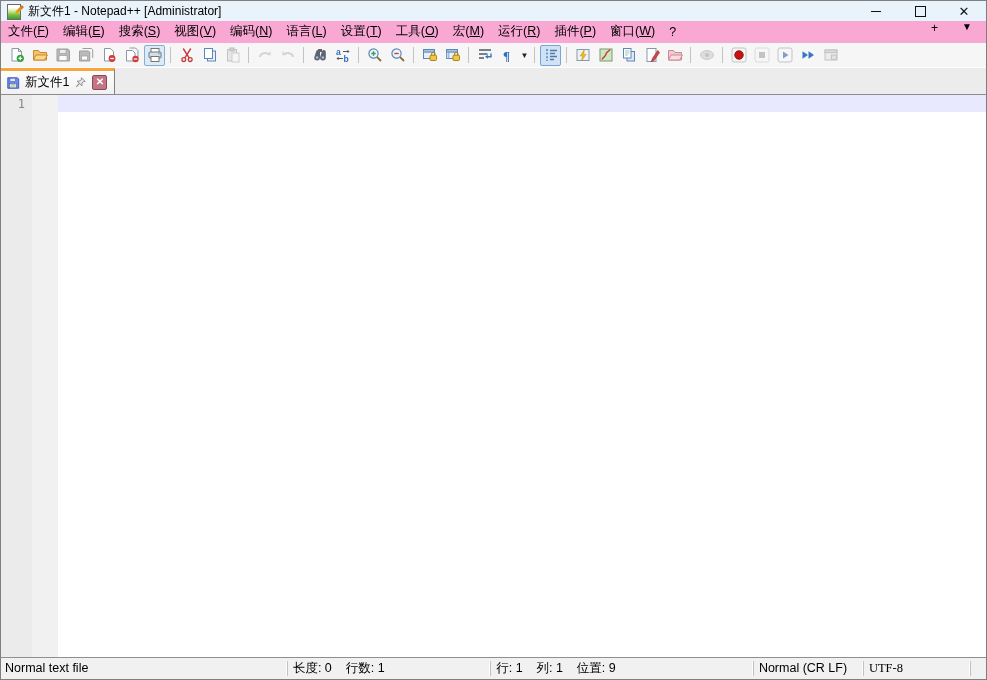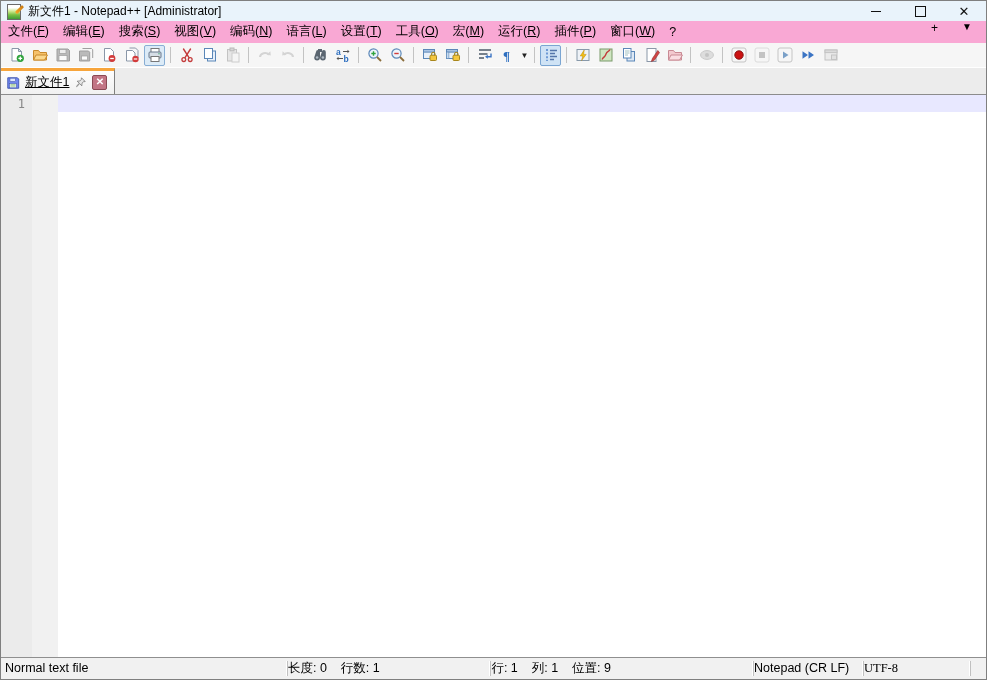--- a/index.html
+++ b/index.html
@@ -31,32 +31,32 @@
   .tb-btn{width:21px;height:21px;margin:0 1px;display:flex;align-items:center;justify-content:center;border:1px solid transparent;border-radius:2px;box-sizing:border-box;}
   .tb-btn svg{width:16px;height:16px;display:block;}
   .tb-btn.hover{background:#dcebf7;border-color:#88aed4;}
   .tb-btn.active{background:#cfe3f5;border-color:#7aa5d2;}
   .tb-btn.disabled{filter:grayscale(100%) opacity(.55);}
   .tb-sep{width:1px;height:16px;background:#c3c3c3;margin:0 4px;}
   .tb-caret{width:11px;font-size:8px;color:#222;display:flex;align-items:center;justify-content:center;height:21px;}
   
   .tabbar{height:27px;flex:0 0 27px;background:#ececec;border-bottom:1px solid #8c8c8c;display:flex;align-items:flex-end;box-shadow:inset 0 1px 0 #ffffff;}
   .tab{height:26px;box-sizing:border-box;display:inline-flex;align-items:center;gap:5px;padding:0 7px 0 5px;background:linear-gradient(#fdfdfd,#f1f1f1);border-right:1px solid #7f7f7f;border-top:3px solid #f7a53c;font-size:12.5px;}
-  .tab .tab-label{white-space:nowrap;text-decoration:underline;}
+  .tab .tab-label{white-space:nowrap;}
   .tab-close{width:13px;height:13px;background:#c27585;border:1px solid #8a4a55;border-radius:2px;color:#fff;font-size:10px;line-height:11px;text-align:center;font-weight:bold;}
   .tab svg{display:block;}
   
   .editor{flex:1;display:flex;background:#fff;overflow:hidden;}
   .gutter-num{width:31px;background:#ebebeb;color:#888;font-family:"DejaVu Sans Mono",monospace;font-size:12px;text-align:right;padding:2px 7px 0 0;box-sizing:border-box;}
   .gutter-fold{width:26px;background:#f1f1f1;}
   .editor-content{flex:1;position:relative;}
   .current-line{height:17px;width:100%;}
   
   .statusbar{height:21px;flex:0 0 21px;border-top:1px solid #8f8f8f;background:#f1f1f1;display:flex;align-items:center;font-size:12.5px;white-space:pre;}
-  .sb-seg{height:15px;line-height:15px;box-sizing:border-box;overflow:hidden;}
+  .sb-seg{height:15px;line-height:15px;box-sizing:border-box;padding-left:5px;overflow:hidden;}
   .sb-seg + .sb-seg{border-left:1px solid #c0c0c0;box-shadow:-1px 0 0 #ffffff;}
   .sb-doctype{width:294px;padding-left:4px;}
   .sb-size{width:209px;}
   .sb-pos{width:270px;}
   .sb-eol{width:113px;}
   .sb-enc{width:110px;font-family:Liberation Serif, serif;}
   .sb-ins{flex:1;padding-left:15px;}
 </style>
 </head>
 <body>
@@ -354,18 +354,18 @@
     <div class="gutter-fold"></div>
     <div class="editor-content">
       <div class="current-line" id="current-line" style="background: rgb(232, 232, 255);"></div>
     </div>
   </div>
 
   <div class="statusbar">
     <div class="sb-seg sb-doctype">Normal text file</div>
     <div class="sb-seg sb-size">长度: 0    行数: 1</div>
     <div class="sb-seg sb-pos">行: 1    列: 1    位置: 9</div>
-    <div class="sb-seg sb-eol">Notepad (CR LF)</div>
+    <div class="sb-seg sb-eol">Normal (CR LF)</div>
     <div class="sb-seg sb-enc">UTF-8</div>
     <div class="sb-seg sb-ins">INS</div>
   </div>
 
 </div>
 
 </body></html>

